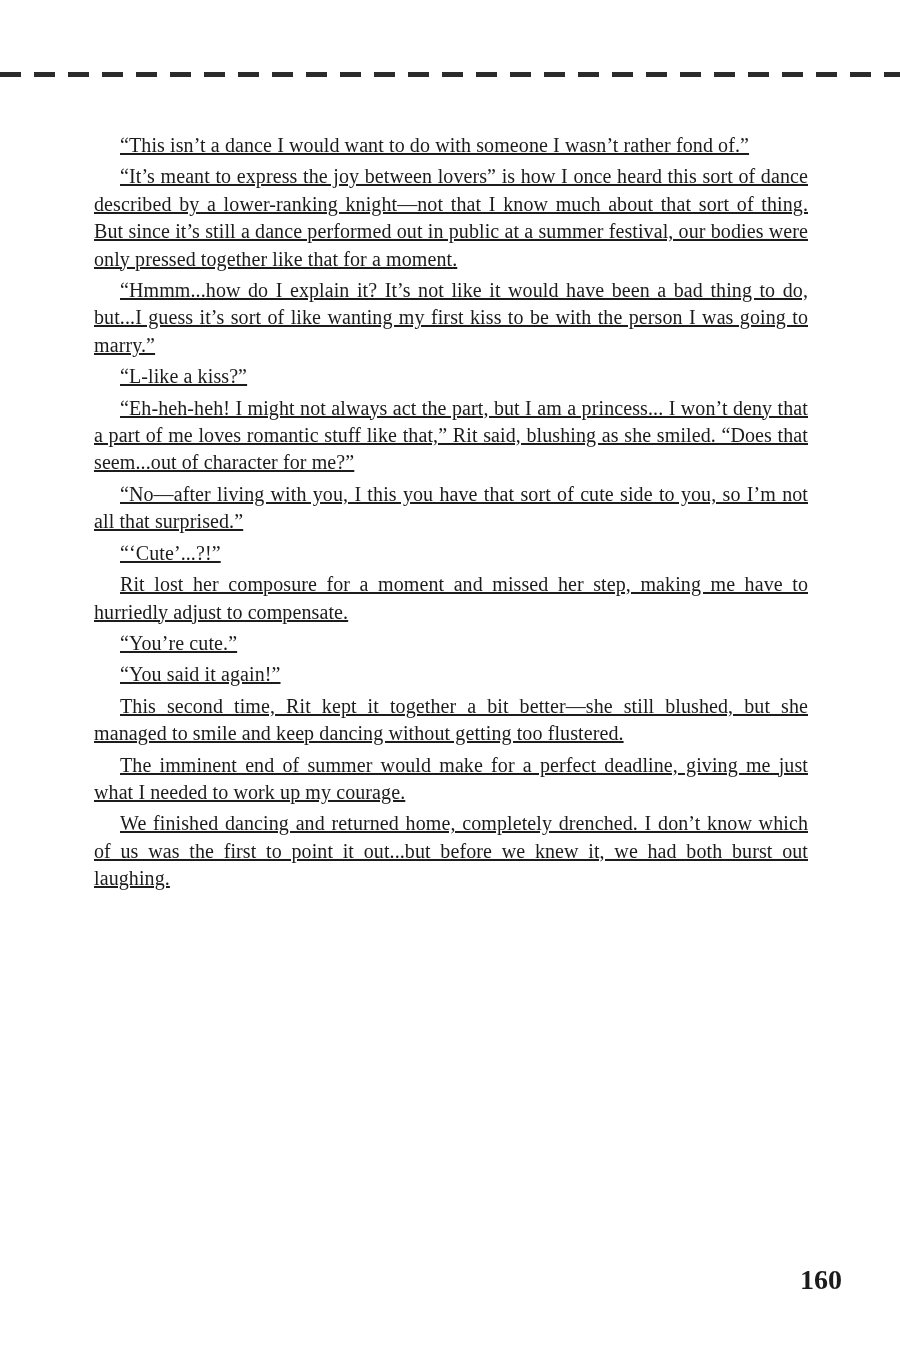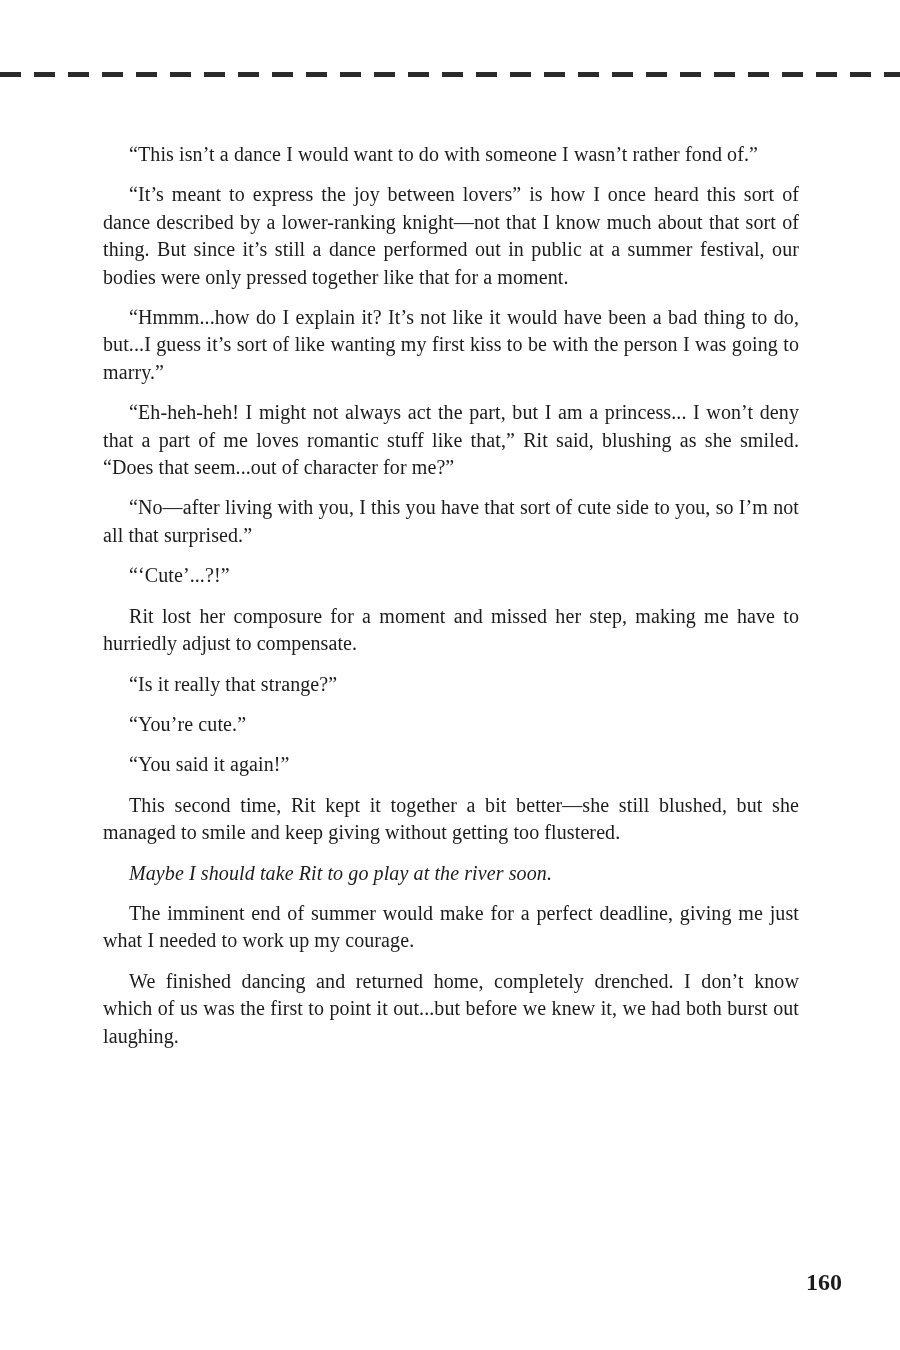--- a/index.html
+++ b/index.html
@@ -31,50 +31,50 @@
       position: absolute;
       top: 128px;
       left: 90px;
       width: 722px;
       font-size: 20px;
       line-height: 27.4px;
       text-align: justify;
       letter-spacing: 0.1px;
     }
     .text-block p {
-      margin: 13px;
+      margin: 4px;
       text-indent: 26px;
+      text-decoration: underline;
     }
     .text-block p.italic {
       font-style: italic;
     }
     .page-number {
       position: absolute;
       right: 58px;
       bottom: 54px;
-      font-size: 24px;
+      font-size: 28px;
       font-weight: bold;
       color: #1c1c1c;
     }
   </style>
 </head>
 <body>
 
 <div class="divider"></div>
 
 <div class="text-block">
   <p>“This isn’t a dance I would want to do with someone I wasn’t rather fond of.”</p>
   <p>“It’s meant to express the joy between lovers” is how I once heard this sort of dance described by a lower-ranking knight—not that I know much about that sort of thing. But since it’s still a dance performed out in public at a summer festival, our bodies were only pressed together like that for a moment.</p>
   <p>“Hmmm...how do I explain it? It’s not like it would have been a bad thing to do, but...I guess it’s sort of like wanting my first kiss to be with the person I was going to marry.”</p>
+  <p>“L-like a kiss?”</p>
   <p>“Eh-heh-heh! I might not always act the part, but I am a princess... I won’t deny that a part of me loves romantic stuff like that,” Rit said, blushing as she smiled. “Does that seem...out of character for me?”</p>
   <p>“No—after living with you, I this you have that sort of cute side to you, so I’m not all that surprised.”</p>
   <p>“‘Cute’...?!”</p>
   <p>Rit lost her composure for a moment and missed her step, making me have to hurriedly adjust to compensate.</p>
-  <p>“Is it really that strange?”</p>
   <p>“You’re cute.”</p>
   <p>“You said it again!”</p>
-  <p>This second time, Rit kept it together a bit better—she still blushed, but she managed to smile and keep giving without getting too flustered.</p>
-  <p class="italic">Maybe I should take Rit to go play at the river soon.</p>
+  <p>This second time, Rit kept it together a bit better—she still blushed, but she managed to smile and keep dancing without getting too flustered.</p>
   <p>The imminent end of summer would make for a perfect deadline, giving me just what I needed to work up my courage.</p>
   <p>We finished dancing and returned home, completely drenched. I don’t know which of us was the first to point it out...but before we knew it, we had both burst out laughing.</p>
 </div>
 
 <div class="page-number">160</div>
 
 </body></html>

